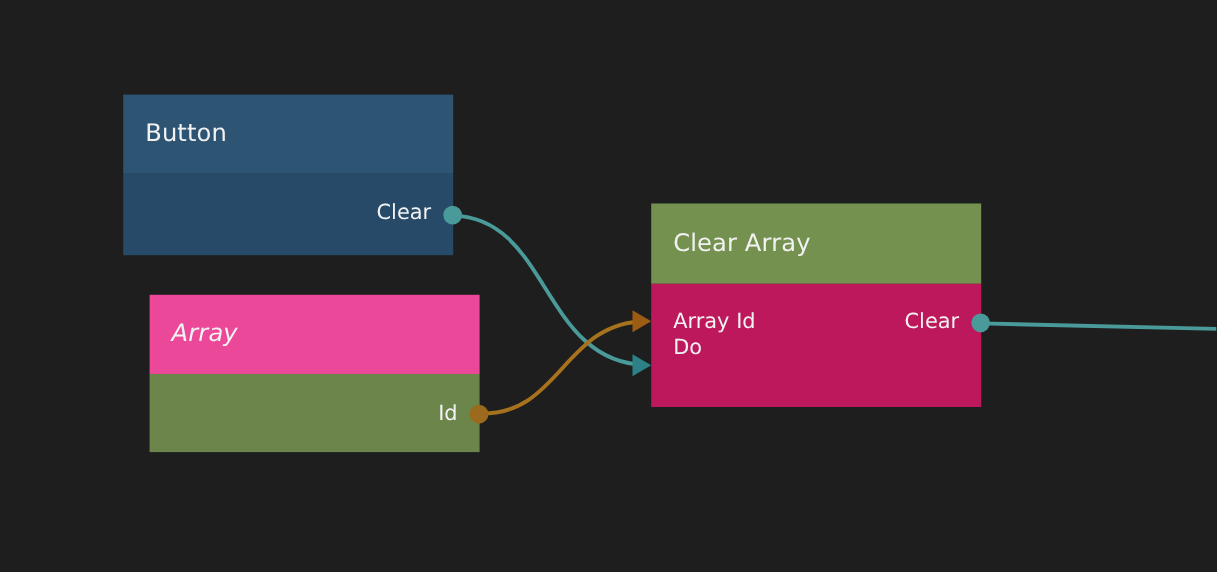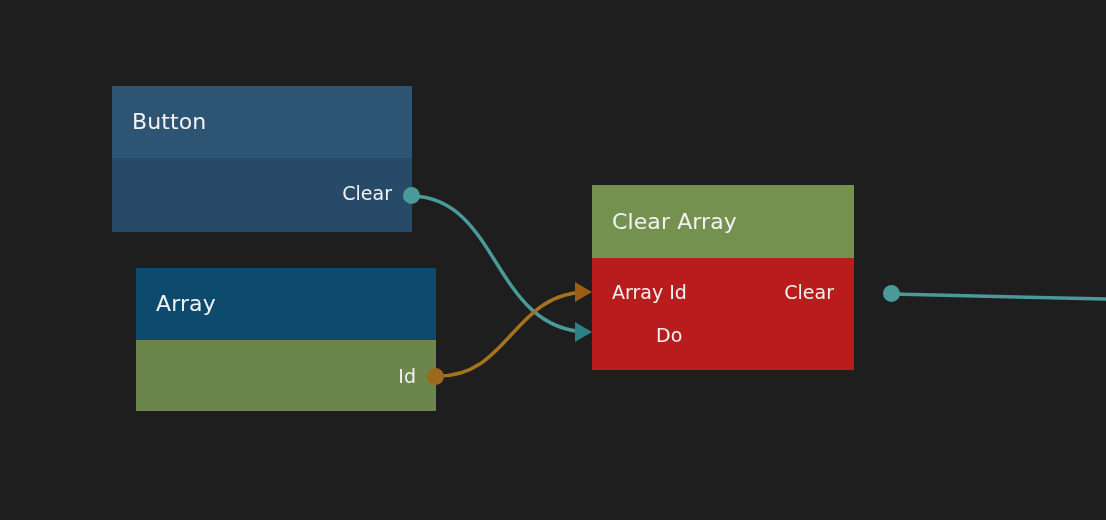--- a/index.html
+++ b/index.html
@@ -87,39 +87,40 @@
   }
   
   #node-array {
     left: 136px;
     top: 268px;
     width: 300px;
     height: 143px;
   }
   #node-array .node-header {
     height: 72px;
-    background: #0c4a6e;
+    background: #ec4899;
+    font-style: italic;
   }
   #node-array .node-body {
     background: #6b854a;
     padding-left: 44px;
   }
   
   #node-clear-array {
     left: 592px;
     top: 185px;
-    width: 262px;
+    width: 300px;
     height: 185px;
   }
   #node-clear-array .node-header {
     height: 73px;
     background: #75914f;
   }
   #node-clear-array .node-body {
-    background: #b91c1c;
+    background: #be185d;
   }
   .port-dot {
     position: absolute;
     width: 17px;
     height: 17px;
     border-radius: 50%;
   }
   .port-dot.teal { background: #4a9a9a; }
   .port-dot.amber { background: #9c6a1c; }
   .port-arrow {
@@ -168,21 +169,21 @@
   </div>
 
   <div class="node" id="node-clear-array">
     <div class="node-header">
       <span class="node-title">Clear Array</span>
     </div>
     <div class="node-body">
       <div class="port-row in" style="top: 22px;">
         <span class="port-label">Array Id</span>
       </div>
-      <div class="port-row in" style="top: 65px; margin-left: 44px;">
+      <div class="port-row in" style="top: 46px;">
         <span class="port-label">Do</span>
       </div>
       <div class="port-row out" style="top: 22px;">
         <span class="port-label">Clear</span>
       </div>
     </div>
     <span class="port-arrow amber" style="left: -17px; top: 97px;"></span>
     <span class="port-arrow teal" style="left: -17px; top: 137px;"></span>
     <span class="port-dot teal" style="left: 291px; top: 100px;"></span>
   </div>

